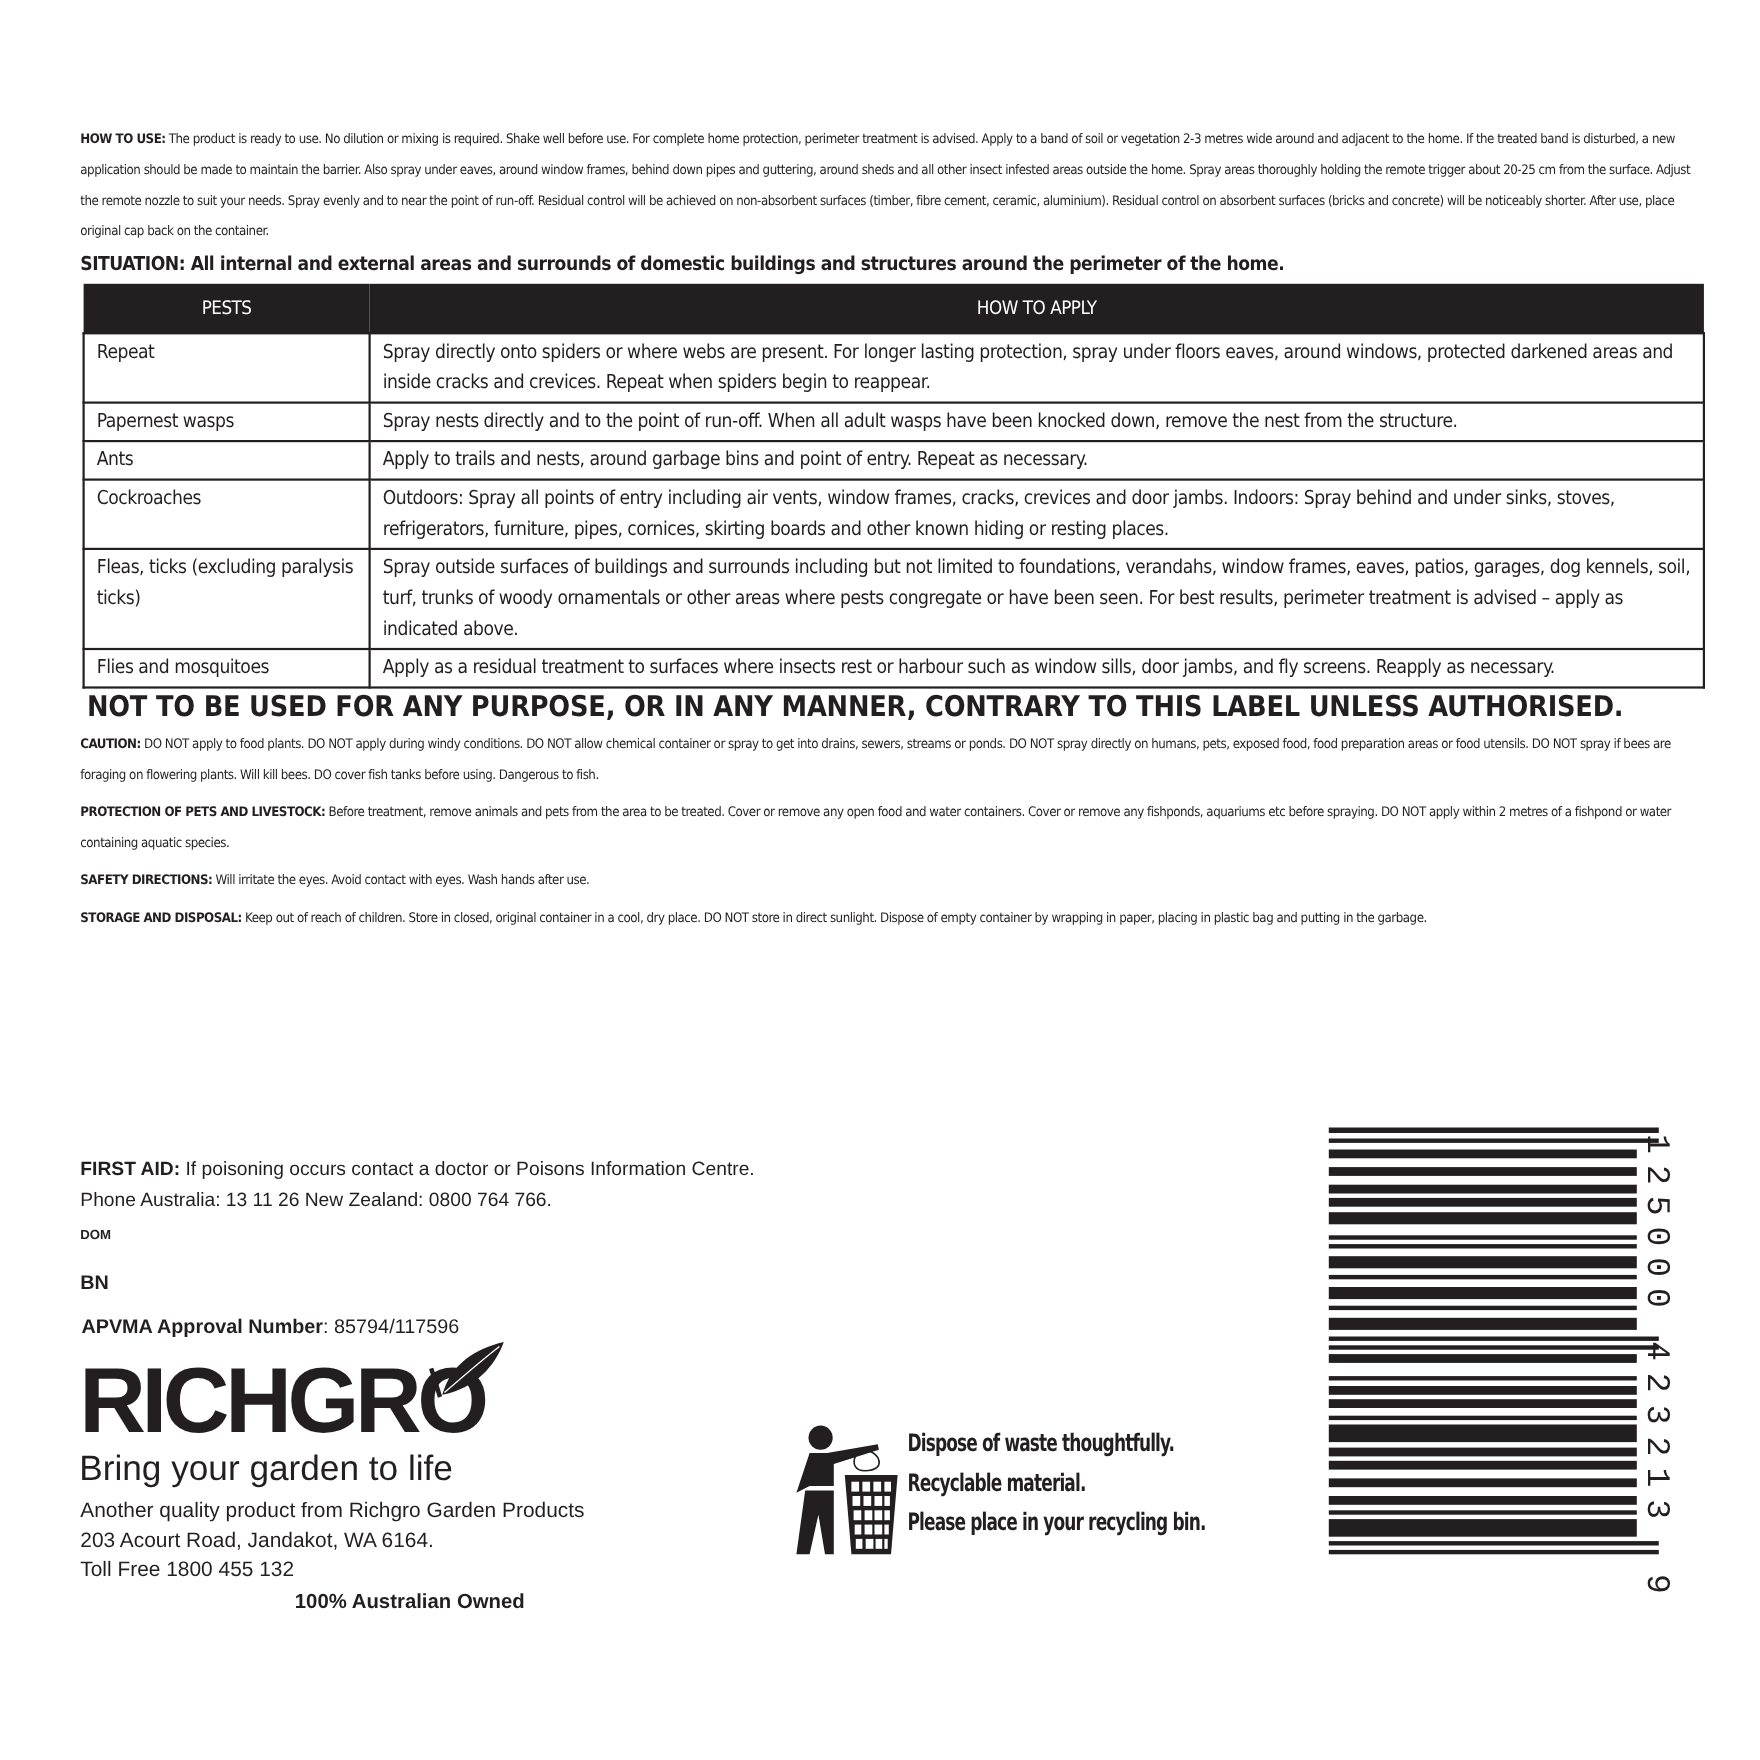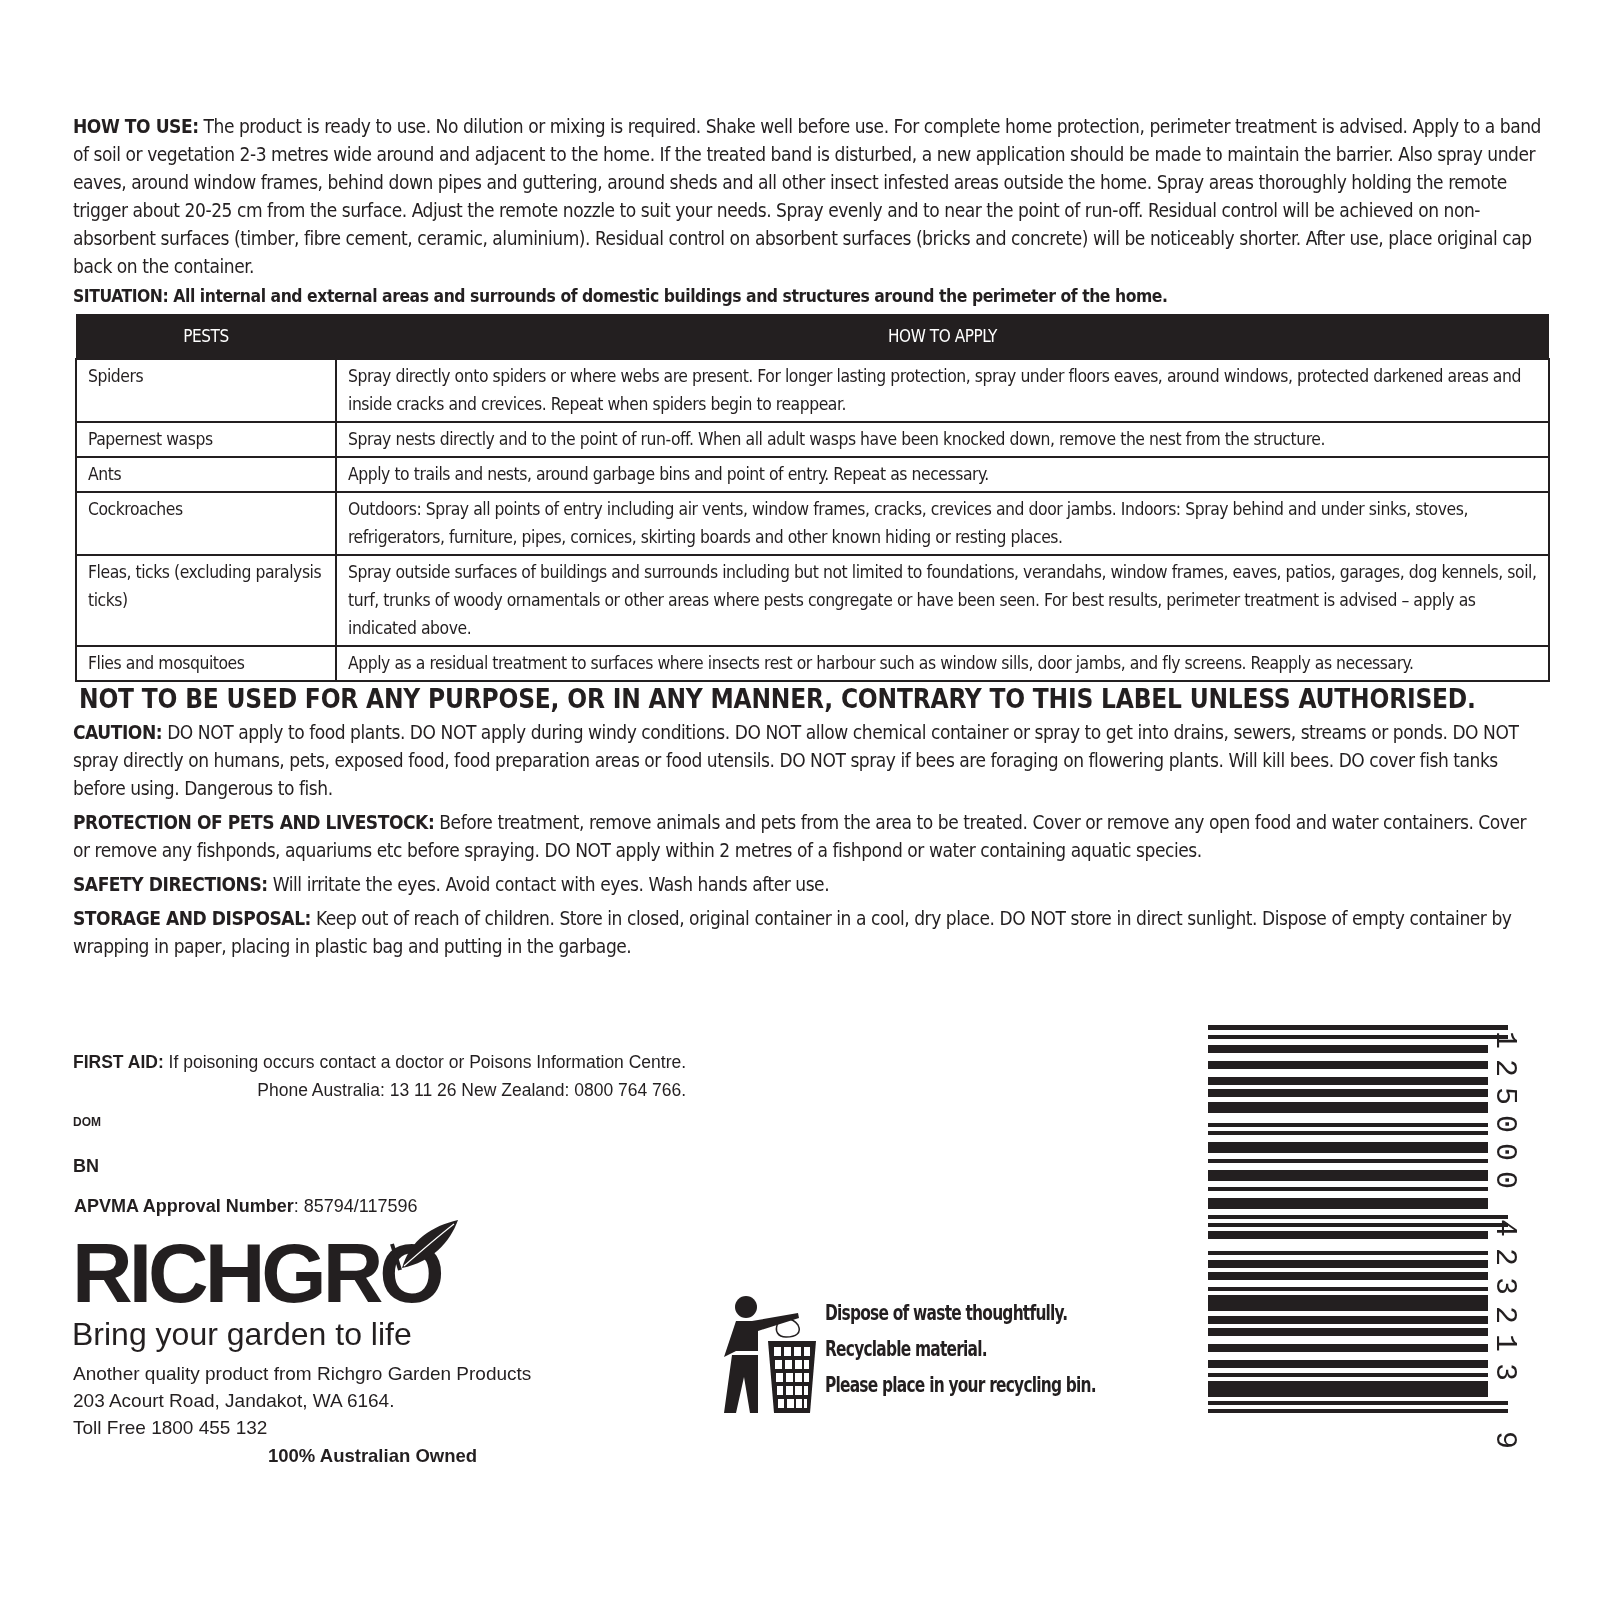--- a/index.html
+++ b/index.html
@@ -4,33 +4,33 @@
 <style>
   html, body { margin: 0; padding: 0; background: #ffffff; }
   body {
     width: 1600px; height: 1600px; position: relative; overflow: hidden;
     font-family: "DejaVu Sans Condensed", "Liberation Sans Narrow", "Liberation Sans", sans-serif;
     color: #231f20;
   }
   .label { position: absolute; left: 73px; top: 112px; width: 1472px; }
   .rate { font-size: 22px; font-weight: bold; margin: 0 0 8px 0; letter-spacing: -0.3px; }
   .rate sup { font-size: 12px; }
-  p.para { margin: 0 0 6px 0; font-size: 19px; line-height: 28px; letter-spacing: -0.45px; }
+  p.para { margin: 0 0 6px 0; font-size: 12px; line-height: 28px; letter-spacing: -0.45px; }
   p.para b { font-weight: bold; }
   .situation { font-size: 17.4px; font-weight: bold; margin: 0 0 8px 0; letter-spacing: -0.45px; }
 
   table.pests { border-collapse: collapse; width: 1475px; margin-left: 2px; font-size: 17.4px; letter-spacing: -0.45px; }
   table.pests th { background: #231f20; color: #ffffff; font-weight: normal; height: 44px; font-size: 17px; padding: 0; }
   table.pests td { border: 2px solid #231f20; vertical-align: top; padding: 2px 11px 3px 11px; line-height: 28px; }
   table.pests td.pest { width: 236px; }
   table.pests th.pest-h { width: 258px; }
 
   .warning { font-size: 26px; font-weight: bold; margin: 2px 0 4px 6px; letter-spacing: -0.2px; white-space: nowrap; }
 
-  .first-aid { position: absolute; left: 73px; top: 1048px; font-family: "Liberation Sans", sans-serif; font-size: 17.5px; line-height: 28px; text-align: right; }
+  .first-aid { position: absolute; left: 73px; top: 1048px; font-family: "Liberation Sans", sans-serif; font-size: 17.5px; line-height: 28px; }
   .dom { position: absolute; left: 73px; top: 1115px; font-family: "Liberation Sans", sans-serif; font-weight: bold; font-size: 12px; }
   .bn { position: absolute; left: 73px; top: 1156px; font-family: "Liberation Sans", sans-serif; font-weight: bold; font-size: 18px; }
   .apvma { position: absolute; left: 74px; top: 1196px; font-family: "Liberation Sans", sans-serif; font-size: 18px; }
   .apvma b { font-weight: bold; margin-top: 32px; }
 
   .logo { position: absolute; left: 72px; top: 1228px; width: 380px; height: 90px; }
   .logo-text { position: absolute; left: 0; top: 0; font-family: "Liberation Sans", sans-serif; font-weight: bold; font-size: 84px; letter-spacing: -4px; line-height: 90px; color: #231f20; }
   .leaf { position: absolute; left: 298px; top: -10px; }
   .tagline { position: absolute; left: 72px; top: 1316px; font-family: "Liberation Sans", sans-serif; font-size: 32px; color: #231f20; }
   .company { position: absolute; left: 73px; top: 1360px; font-family: Liberation Sans, sans-serif; font-size: 19px; line-height: 27px; }
@@ -55,21 +55,21 @@
 
   <table class="pests">
     <thead>
       <tr>
         <th class="pest-h">PESTS</th>
         <th>HOW TO APPLY</th>
       </tr>
     </thead>
     <tbody>
       <tr>
-        <td class="pest">Spiders</td>
+        <td class="pest">Repeat</td>
         <td>Spray directly onto spiders or where webs are present. For longer lasting protection, spray under floors eaves, around windows, protected darkened areas and inside cracks and crevices. Repeat when spiders begin to reappear.</td>
       </tr>
       <tr>
         <td class="pest">Papernest wasps</td>
         <td>Spray nests directly and to the point of run-off. When all adult wasps have been knocked down, remove the nest from the structure.</td>
       </tr>
       <tr>
         <td class="pest">Ants</td>
         <td>Apply to trails and nests, around garbage bins and point of entry. Repeat as necessary.</td>
       </tr>

